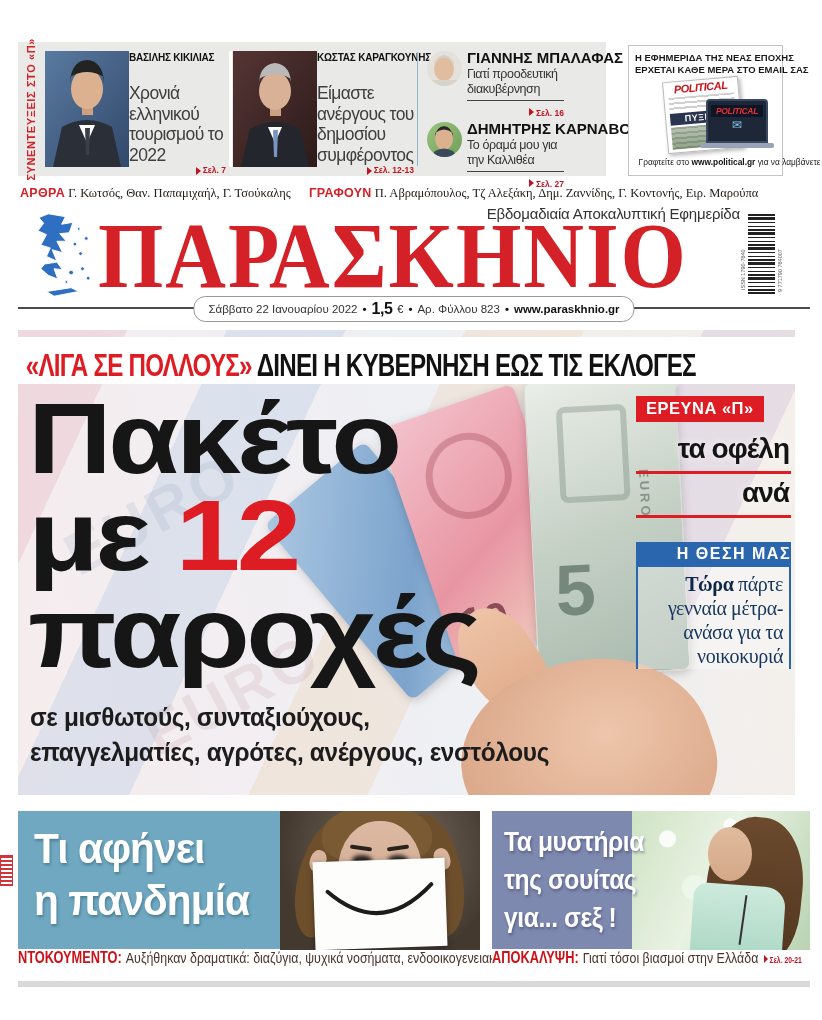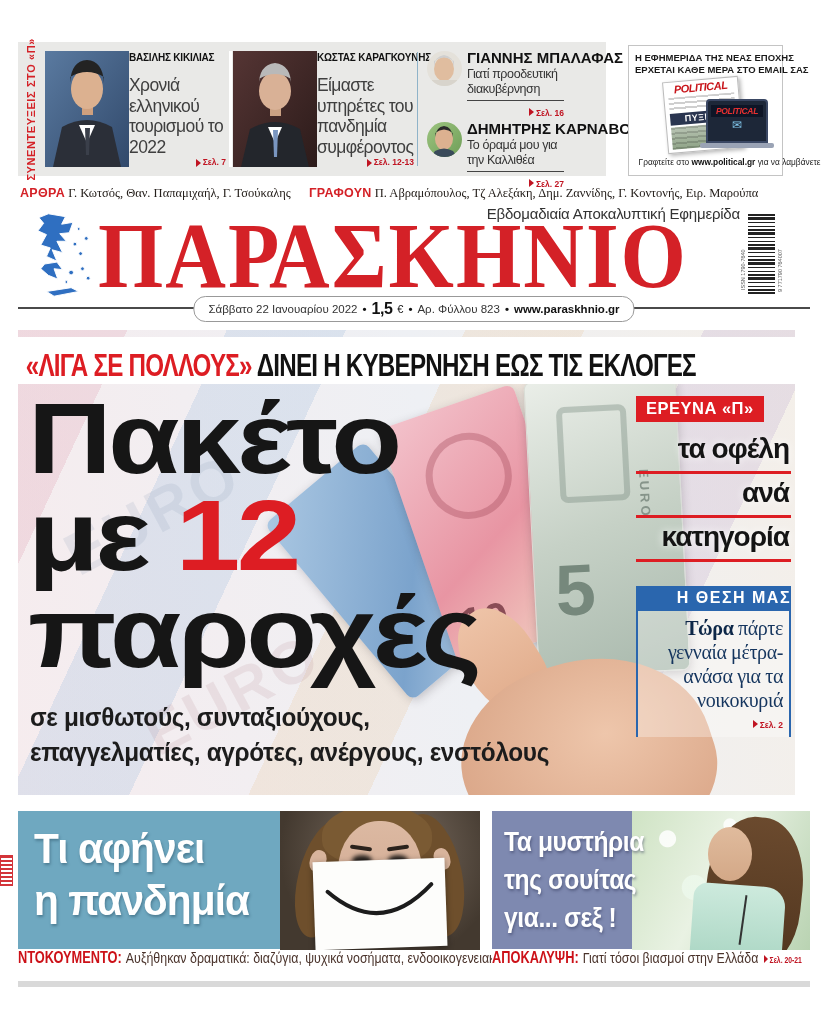--- a/index.html
+++ b/index.html
@@ -9,21 +9,21 @@
 
   
   #top-band{left:18px;top:42px;width:588px;height:134px;background:#e9e9e7;display:flex;align-items:stretch}
   .vlabel{width:26px;display:flex;align-items:center;justify-content:center}
   .vlabel span{writing-mode:vertical-rl;transform:rotate(180deg);color:#d42127;font-weight:bold;font-size:11px;letter-spacing:.6px;white-space:nowrap}
   .iv{display:flex;padding:9px 3px 9px 1px;}
   .iv-photo{width:84px;height:116px;flex:none;overflow:hidden}
   .iv-photo svg{width:100%;height:100%;display:block}
   .iv-text{width:97px;display:flex;flex-direction:column}
   .iv-name{font-size:10px;font-weight:bold;color:#111;letter-spacing:-.2px;margin-top:1px;white-space:nowrap}
-  .iv-title{font-size:17.5px;color:#3f3f3f;line-height:20.5px;margin-top:12px;letter-spacing:-.6px}
+  .iv-title{font-size:17.5px;color:#3f3f3f;line-height:20.5px;margin-top:20px;letter-spacing:-.6px}
   .iv-page{margin-top:auto;text-align:right;font-size:8.5px;font-weight:bold;color:#c01422}
   .vsep{width:3px;background:#fff;margin:9px 0}
   .bluesep{width:1px;background:#8fb3c9;margin:10px 0}
   .mini{width:150px;padding:7px 4px 7px 9px;display:flex;flex-direction:column;justify-content:space-between}
   .mini-item{position:relative;padding-left:40px}
   .mini-photo{position:absolute;left:0;top:2px;width:35px;height:35px;border-radius:50%;overflow:hidden}
   .mini-photo svg{width:100%;height:100%;display:block}
   .mini-name{font-size:15px;font-weight:bold;color:#111;white-space:nowrap}
   .mini-title{font-size:12.5px;color:#333;line-height:15px;letter-spacing:-.4px;margin-top:1px}
   .mini-rule{border-top:1px solid #444;margin-top:3px;text-align:right;padding-top:1px}
@@ -196,21 +196,21 @@
         <rect x="37" y="52" width="11" height="13" fill="#caa183"></rect>
         <ellipse cx="42" cy="40" rx="16" ry="19" fill="#d9b196"></ellipse>
         <path d="M26,36 Q25,14 42,12 Q59,14 58,36 L58,28 Q42,18 26,28 Z" fill="#b9b9b9"></path>
         <path d="M8,116 L17,78 Q42,64 67,78 L76,116 Z" fill="#23262c"></path>
         <polygon points="35,76 49,76 42,92" fill="#ffffff"></polygon>
         <polygon points="40,79 45,79 44,106 41,106" fill="#7a96c0"></polygon>
       </svg>
     </div>
     <div class="iv-text">
       <div class="iv-name">ΚΩΣΤΑΣ ΚΑΡΑΓΚΟΥΝΗΣ</div>
-      <div class="iv-title">Είμαστε υπηρέτες του πανδημία συμφέροντος</div>
+      <div class="iv-title">Είμαστε ανέργους του δημοσίου συμφέροντος</div>
       <div class="iv-page"><span class="pm"></span><span>Σελ. 12-13</span></div>
     </div>
   </div>
 
   <div class="bluesep"></div>
 
   <div class="mini">
     <div class="mini-item">
       <div class="mini-photo">
         <svg viewBox="0 0 35 35">
@@ -341,26 +341,24 @@
   <div id="subhead">
     <div>σε μισθωτούς, συνταξιούχους,</div>
     <div>επαγγελματίες, αγρότες, ανέργους, ενστόλους</div>
   </div>
 
   <div id="rail">
     <span class="rail-tag">ΕΡΕΥΝΑ «Π»</span>
     <ul id="research-lines">
       <li>τα οφέλη</li>
       <li>ανά</li>
-      <li>κατηγορία</li>
     </ul>
     <div id="editorial">
       <div class="ed-tag">Η ΘΕΣΗ ΜΑΣ</div>
       <div class="ed-body"><span class="lead">Τώρα</span><span> πάρτε γενναία μέτρα-ανάσα για τα νοικοκυριά</span></div>
-      <div class="ed-page"><span class="pm"></span><span class="pageref">Σελ. 2</span></div>
     </div>
     
   </div>
 </div>
 
 <div class="abs" id="teaser-left">
   <div class="tl-photo">
     <div class="hair l"></div>
     <div class="hair r"></div>
     <div class="hair top"></div>

